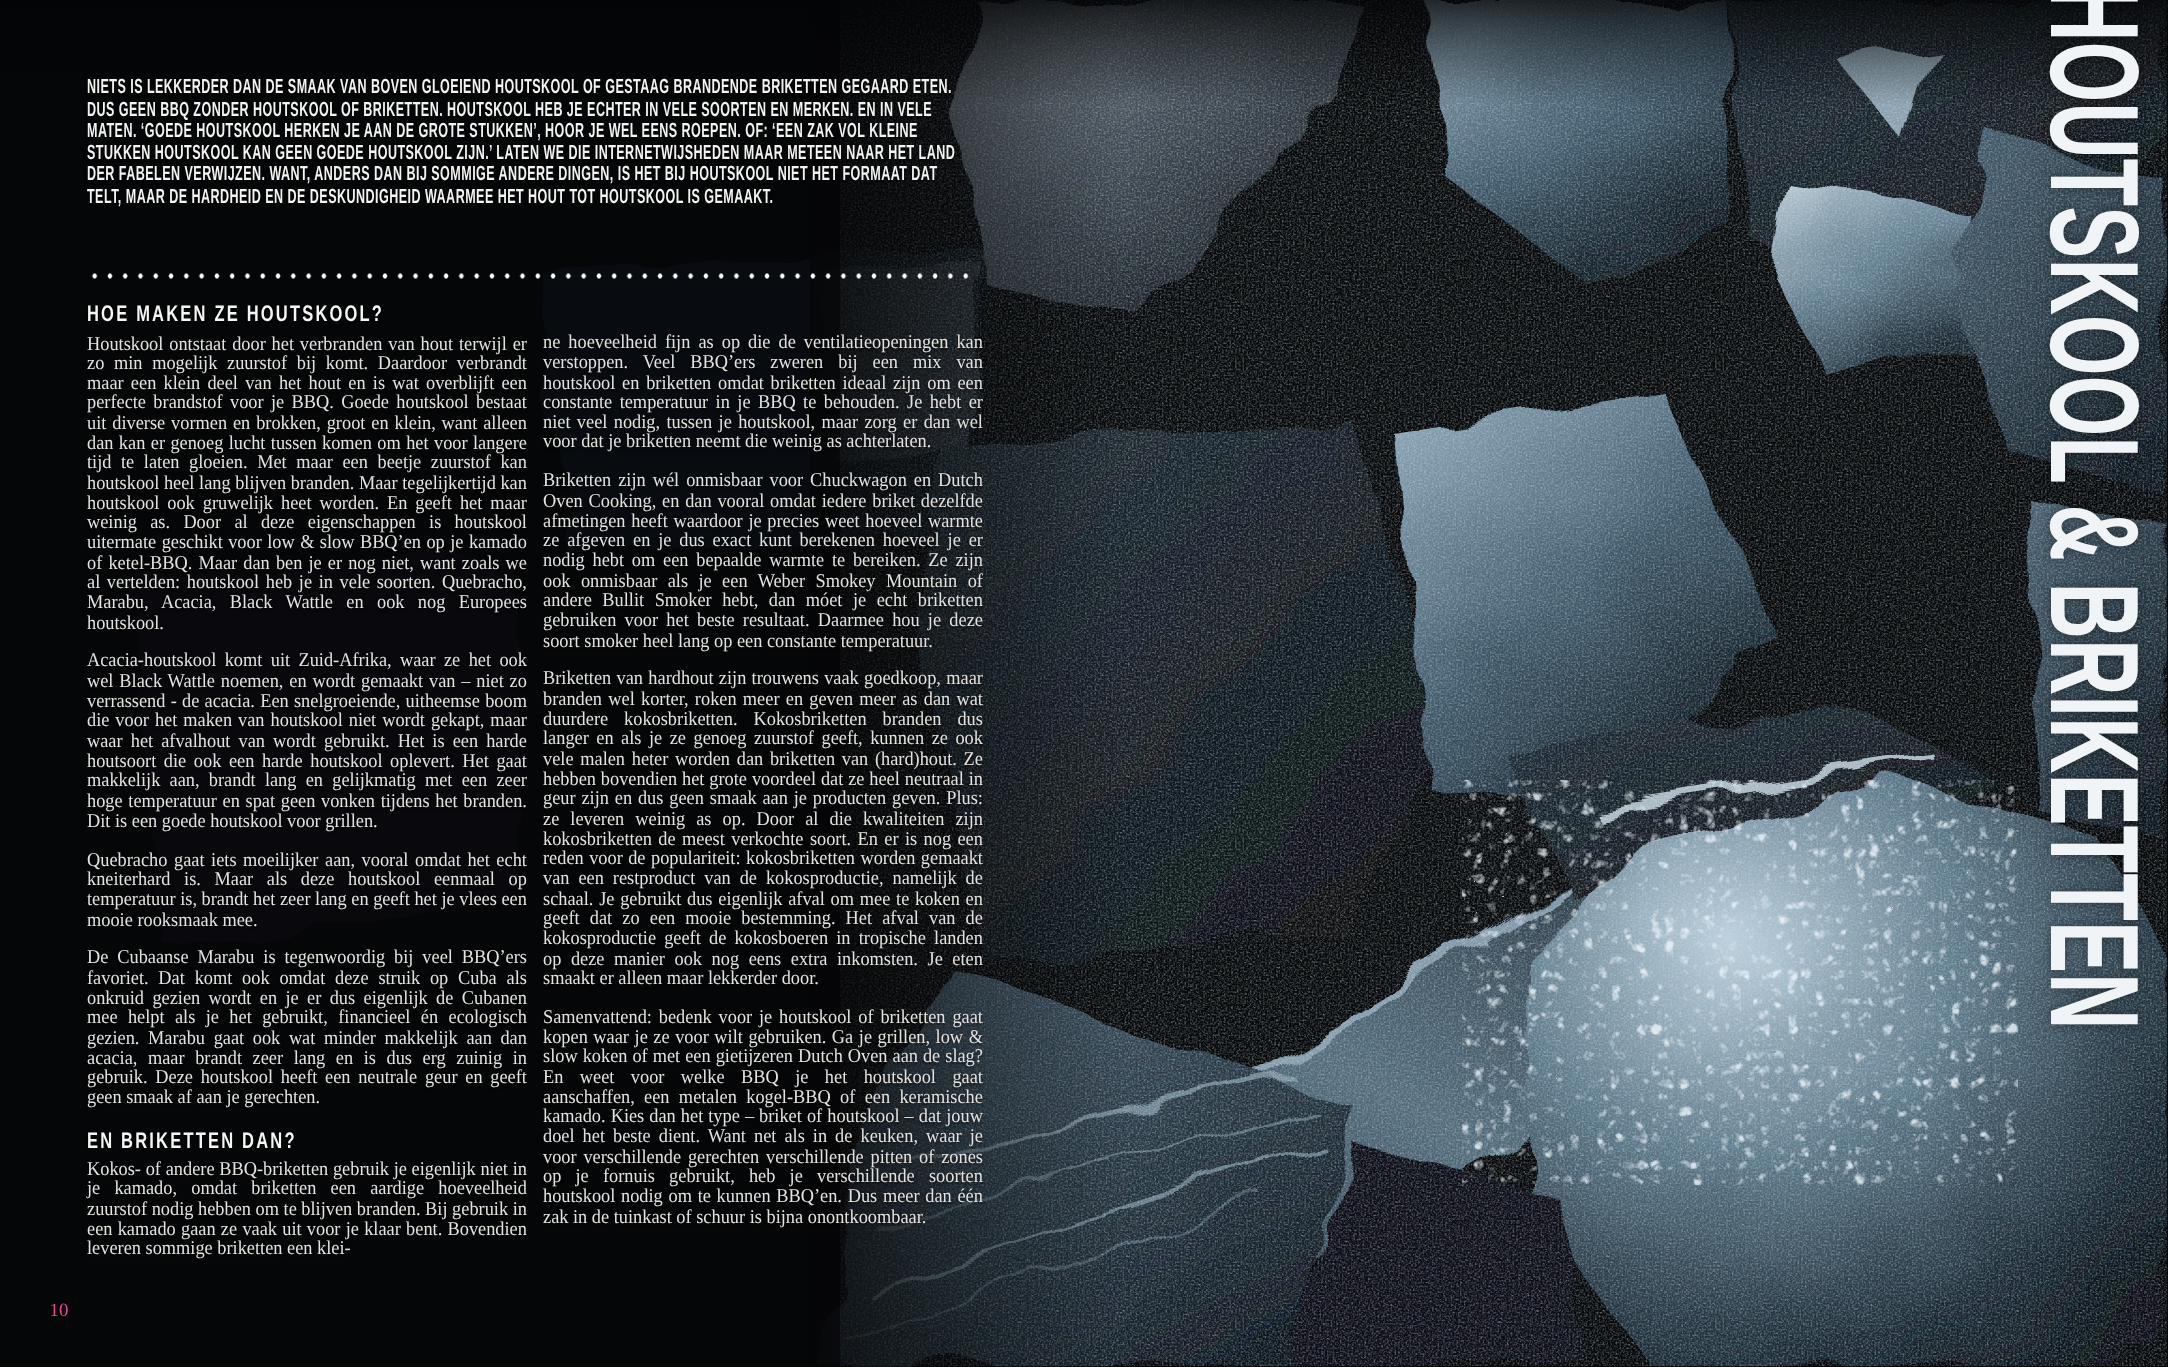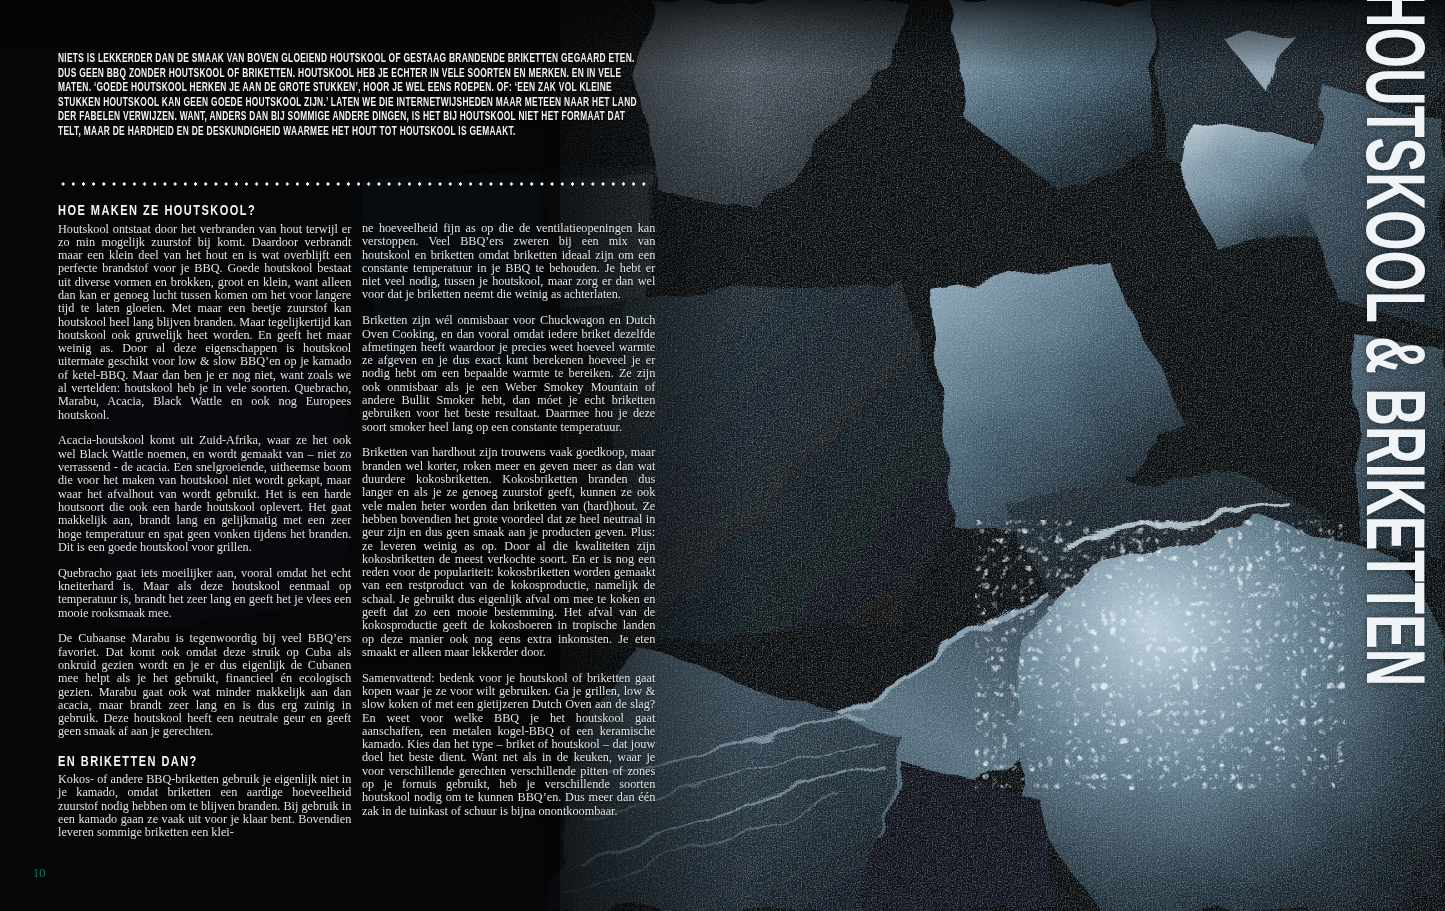--- a/index.html
+++ b/index.html
@@ -74,21 +74,21 @@
     white-space: nowrap;
     text-transform: uppercase;
   }
   .col h2.second { margin-top: 15px; }
   .pagenum {
     position: absolute;
     left: 33px;
     top: 866px;
     font-family: "Liberation Serif", serif;
     font-size: 12.5px;
-    color: #0f766e;
+    color: #ec4899;
   }
   .vtitle {
     position: absolute;
     left: 1438px;
     top: -10px;
     transform: rotate(90deg);
     transform-origin: 0 0;
     white-space: nowrap;
     font-family: "Liberation Sans", sans-serif;
     font-weight: bold;

